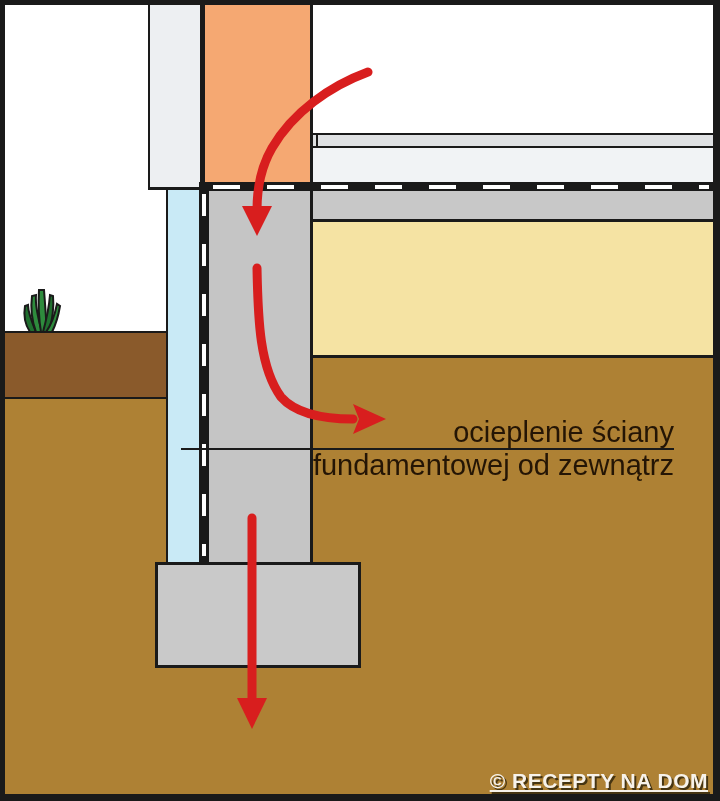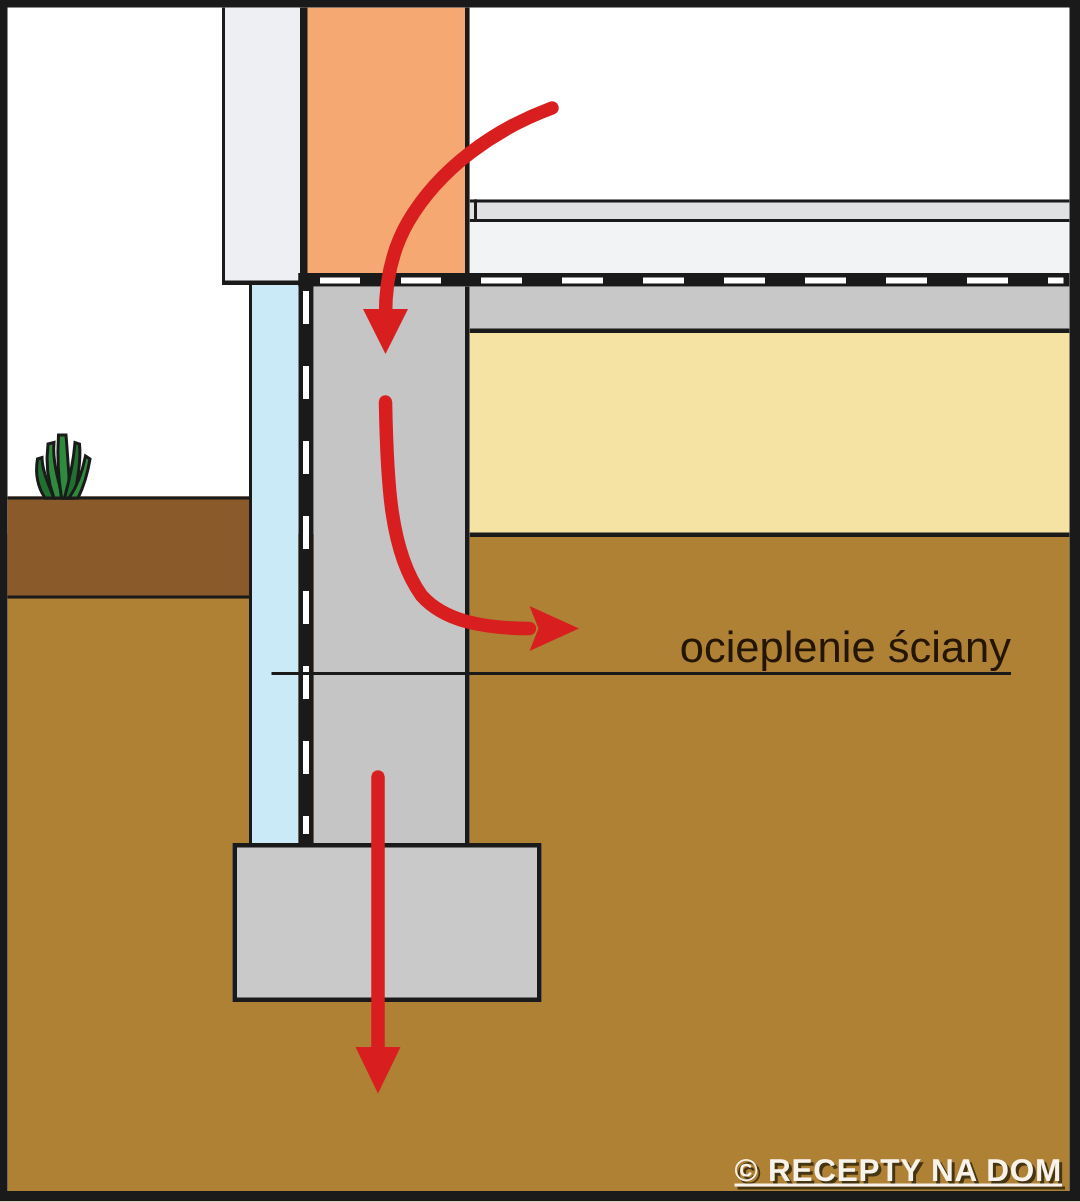--- a/index.html
+++ b/index.html
@@ -67,20 +67,21 @@
   <div class="abs dpc-h">
       <div class="dashes"></div>
     </div>
   <div class="abs dpc-v">
       <div class="dashes"></div>
     </div>
 
   <div class="abs leader"></div>
   <div class="abs label">
     <div>ocieplenie ściany</div>
+    <div>fundamentowej od zewnątrz</div>
   </div>
 
   <svg class="overlay" viewBox="0 0 720 801">
     <g>
       <path d="M368,72 C330,86 293,112 272,148 C261,167 257,188 257,210" fill="none" style="stroke:var(--c-arrow-red)" stroke-width="9" stroke-linecap="round"></path>
       <polygon points="242,206 272,206 257,236" style="fill:var(--c-arrow-red)"></polygon>
     </g>
     <g>
       <path d="M257,268 C258,322 260,368 281,397 C296,414 322,419 353,419" fill="none" style="stroke:var(--c-arrow-red)" stroke-width="9" stroke-linecap="round"></path>
       <polygon points="353,404 386,419 353,434 359,419" style="fill:var(--c-arrow-red)"></polygon>

